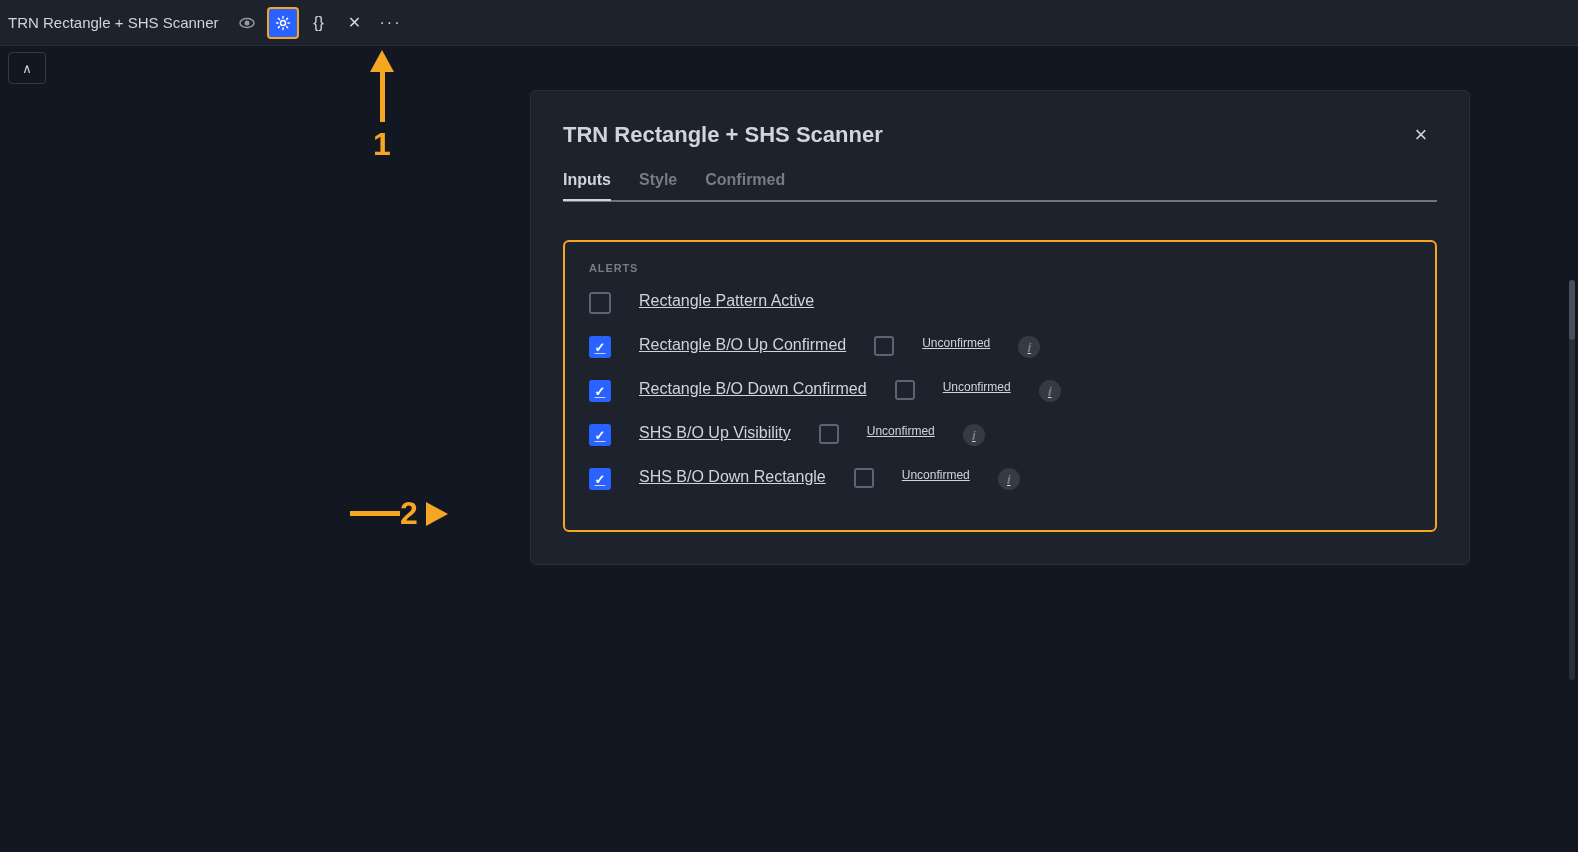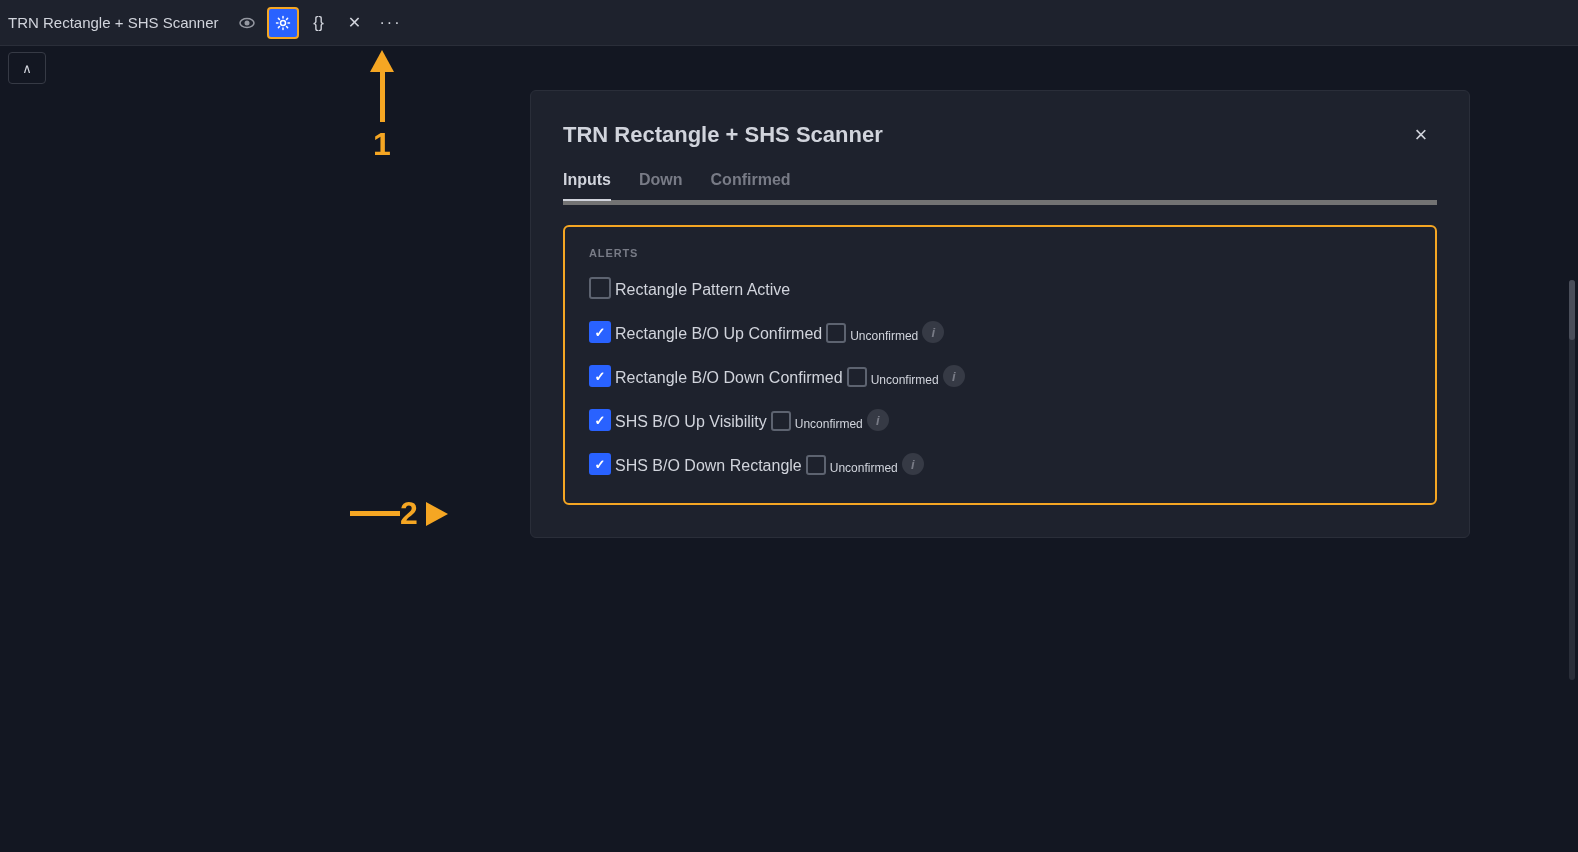--- a/index.html
+++ b/index.html
@@ -183,61 +183,62 @@
       cursor: pointer;
       border: none;
       background: transparent;
       color: #d1d4dc;
       font-size: 22px;
     }
 
     .modal-tabs {
       display: flex;
       gap: 28px;
-      border-bottom: 5px solid #737373;
+      border-bottom: 2px solid #737373;
       margin-bottom: 0;
     }
 
     .modal-tab {
       padding-bottom: 10px;
       font-size: 16px;
       font-weight: 600;
       cursor: pointer;
       color: #787b86;
       border-bottom: 2px solid transparent;
       margin-bottom: -1px;
     }
 
     .modal-tab.active {
       color: #d1d4dc;
       border-bottom: 2px solid #d1d4dc;
     }
 
     
     .alerts-section {
-      margin-top: 20px;
+      margin-top: 38px;
       border: 2px solid #f5a623;
       border-radius: 6px;
-      padding: 20px 24px 28px 24px;
+      padding: 20px 24px 40px 24px;
     }
 
     .alerts-label {
       font-size: 11px;
       font-weight: 600;
       color: #787b86;
       letter-spacing: 0.08em;
       text-transform: uppercase;
       margin-bottom: 18px;
     }
 
     .alert-row {
       display: flex;
-      align-items: flex-end;
+      align-items: flex-start;
       margin-bottom: 22px;
-      gap: 4px;
+      gap: 28px;
+      text-decoration: underline;
     }
 
     .alert-row:last-child {
       margin-bottom: 0;
     }
 
     .checkbox {
       width: 22px;
       height: 22px;
       border-radius: 3px;
@@ -375,21 +376,21 @@
       <button class="modal-close">
         <span>×</span>
       </button>
     </div>
 
     <div class="modal-tabs">
       <div class="modal-tab active">
         <span>Inputs</span>
       </div>
       <div class="modal-tab">
-        <span>Down</span>
+        <span>Style</span>
       </div>
       <div class="modal-tab">
         <span>Confirmed</span>
       </div>
     </div>
 
     <div class="alerts-section">
       <div class="alerts-label">ALERTS</div>
 
       <div class="alert-row">

